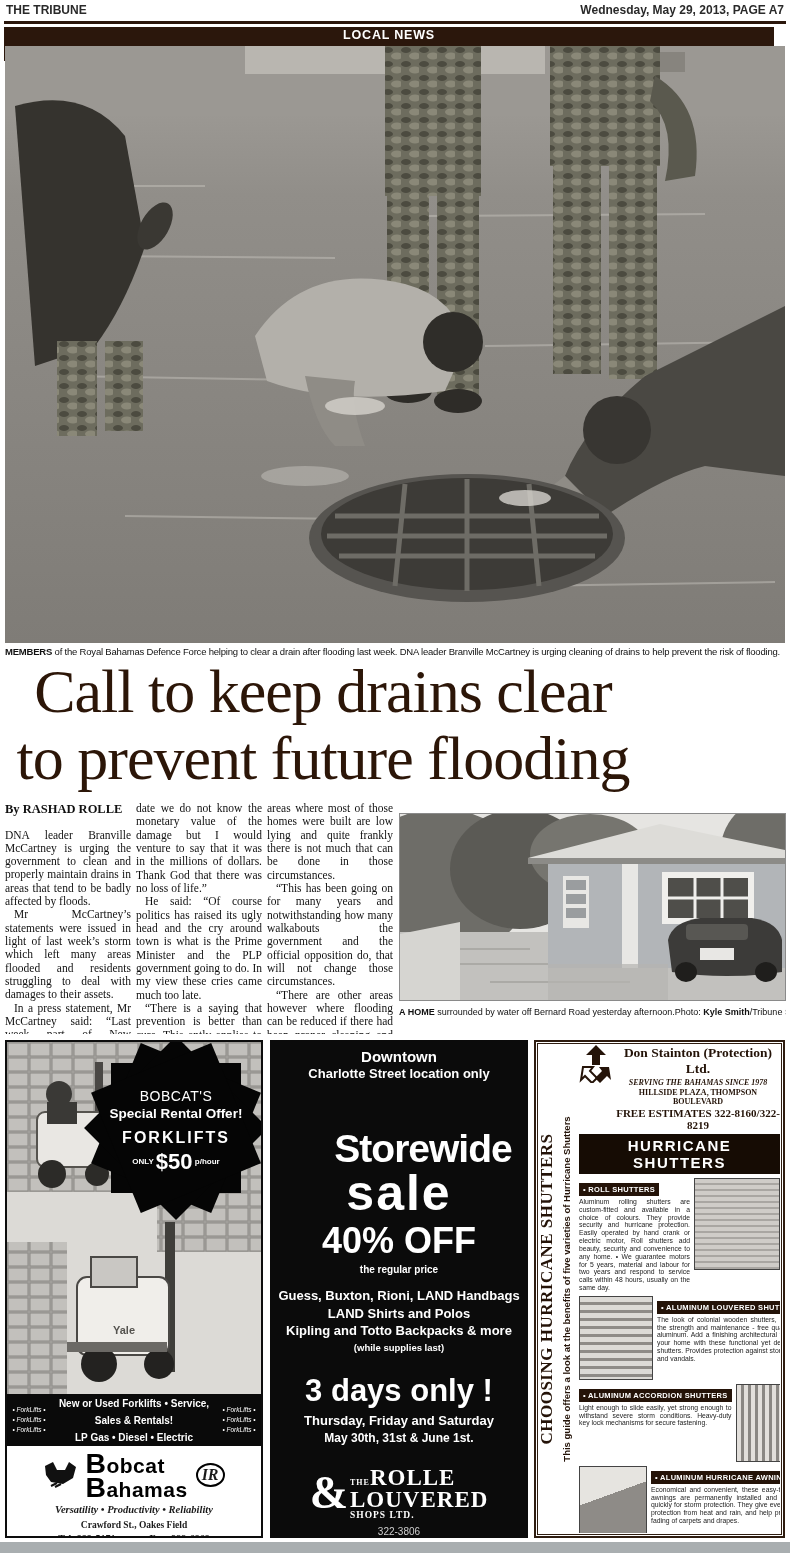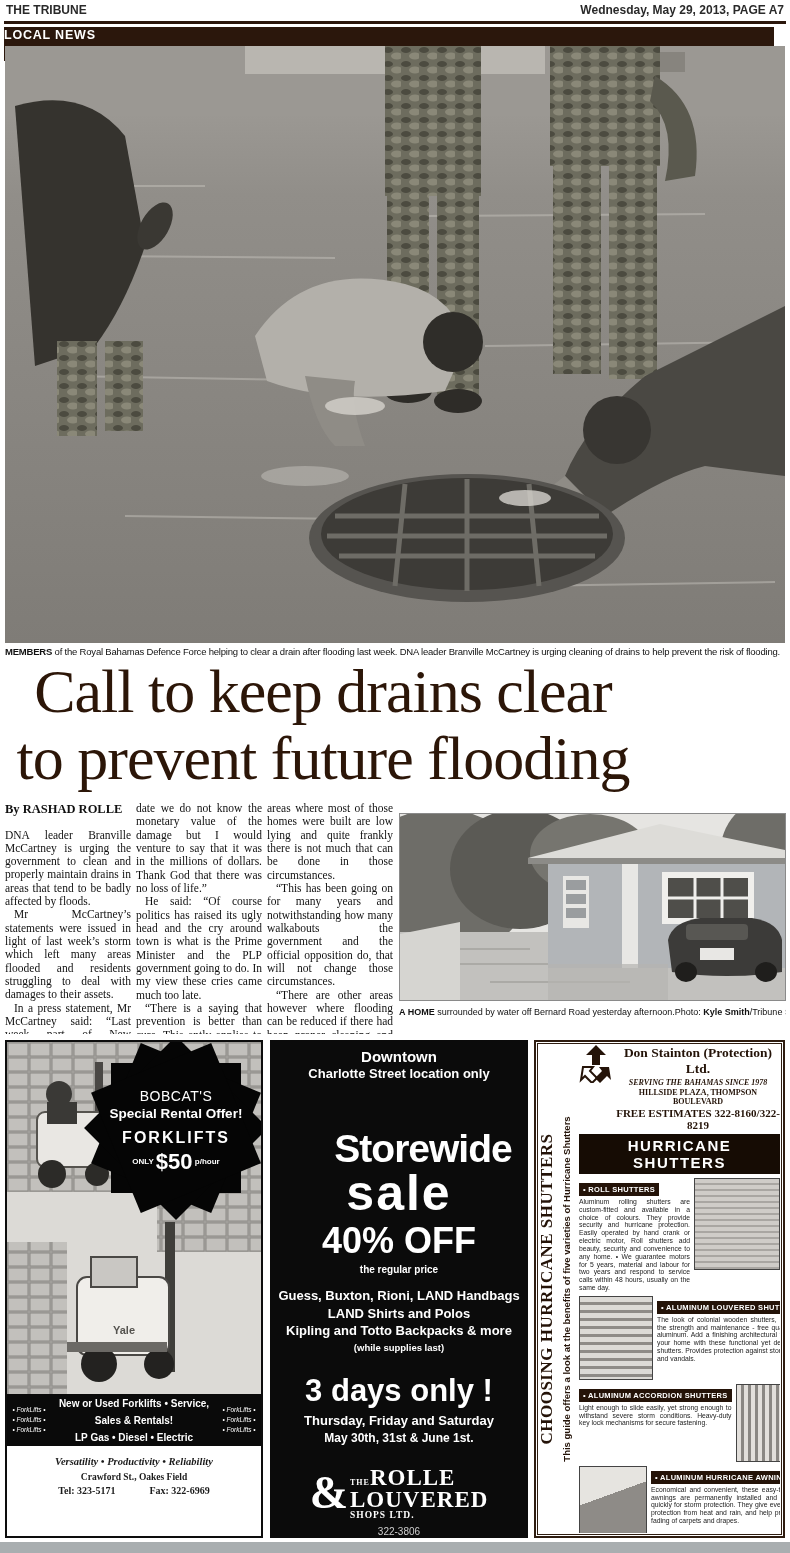--- a/index.html
+++ b/index.html
@@ -6,21 +6,21 @@
   html,body { background:#ffffff; }
   body { width:790px; font-family:"Liberation Serif","DejaVu Serif",serif; color:#1a1a1a; }
   .page { position:relative; width:790px; height:1553px; background:#fff; overflow:hidden; }
 
   
   .masthead { position:absolute; top:3px; left:6px; right:6px; display:flex; justify-content:space-between;
               font-family:"Liberation Sans",sans-serif; font-size:12px; font-weight:bold; color:#2a2a2a;gap:12px; }
   .rule-thick { position:absolute; top:21px; left:4px; right:4px; height:3px; background:#2b170c; }
   .section-bar { position:absolute; top:27px; left:4px; right:16px; height:34px; background:#2b170c;
                  color:#fff; font-family:"Liberation Sans",sans-serif; font-weight:bold; font-size:12.5px;
-                 letter-spacing:.8px; line-height:17px; }
+                 letter-spacing:.8px; text-align:center; line-height:17px; }
 
   
   .main-photo { position:absolute; top:46px; left:5px; width:780px; height:597px; background:#8d8a85; overflow:hidden; }
   .main-caption { position:absolute; top:646px; left:5px; width:780px; white-space:nowrap; overflow:hidden;
                   font-family:"Liberation Sans",sans-serif; font-size:9.5px; letter-spacing:-0.2px; color:#111; }
   .main-caption b { font-weight:bold; }
 
   
   .headline { position:absolute; top:658px; left:0; width:646px; text-align:center;
               font-size:62px; line-height:67px; color:#2c1608; letter-spacing:-1px; font-weight:normal; }
@@ -351,20 +351,31 @@
         <div>New or Used Forklifts   •   Service, Sales &amp; Rentals!</div>
         <div>LP Gas     •     Diesel     •     Electric</div>
       </div>
       <div class="bk-side">
         <div>• ForkLifts •</div>
         <div>• ForkLifts •</div>
         <div>• ForkLifts •</div>
       </div>
     </div>
     <div class="bk-logo-area">
+      <div class="bk-logo-row">
+        <svg width="34" height="26" viewBox="0 0 34 26">
+          <path d="M2 4 L10 0 L14 8 L22 8 L26 0 L33 5 L30 16 L20 22 L8 20 L3 13 Z" fill="#111"></path>
+          <path d="M8 24 L14 21 M12 25 L18 22" stroke="#111" stroke-width="2"></path>
+        </svg>
+        <div class="bobcat-name">
+          <div>Bobcat</div>
+          <div>Bahamas</div>
+        </div>
+        <span class="ir-mark">IR</span>
+      </div>
       <div class="bk-tag">Versatility   •   Productivity   •   Reliability</div>
       <div class="bk-addr">Crawford St.,  Oakes Field</div>
       <div class="bk-tel">
         <span>Tel: 323-5171</span>
         <span>Fax: 322-6969</span>
       </div>
     </div>
   </div>
 
   <div class="ad" id="ad-brass">

